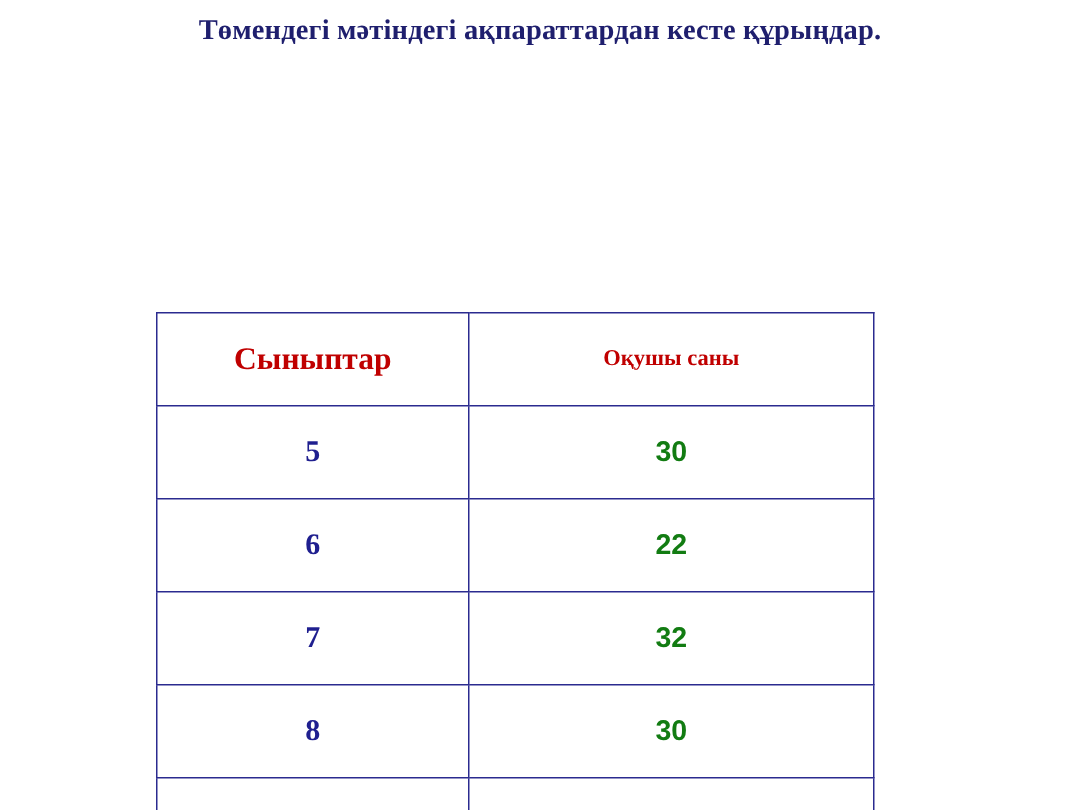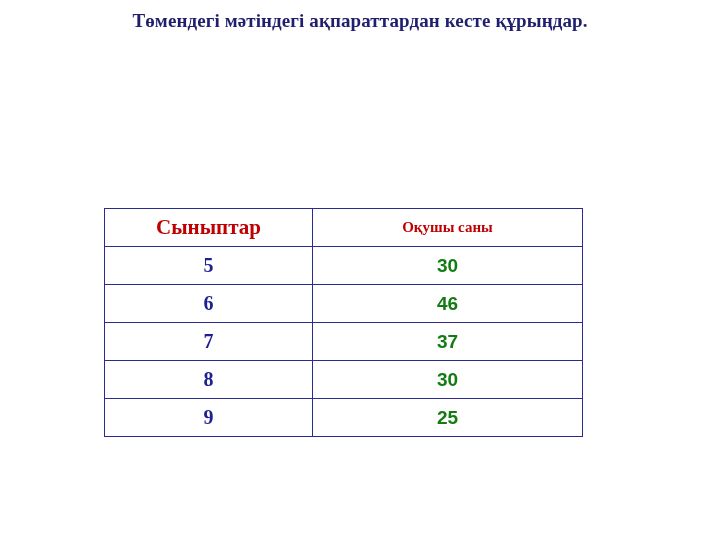--- a/index.html
+++ b/index.html
@@ -53,21 +53,21 @@
   table.data-table {
     border-collapse: collapse;
     width: 478px;
     table-layout: fixed;
   }
   table.data-table td, table.data-table th {
     border: 1px solid #2b2b8f;
     height: 37px;
     text-align: center;
     vertical-align: middle;
-    padding: 0;
+    padding: 12px;
   }
   table.data-table col.c1 { width: 208px; }
   table.data-table col.c2 { width: 270px; }
   th.h-left {
     font-family: "Liberation Serif", serif;
     font-weight: bold;
     font-size: 21px;
     color: #c00000;
   }
   th.h-right {
@@ -110,25 +110,25 @@
           <th class="h-right">Оқушы саны</th>
         </tr>
       </thead>
       <tbody>
         <tr>
           <td class="v-left">5</td>
           <td class="v-right">30</td>
         </tr>
         <tr>
           <td class="v-left">6</td>
-          <td class="v-right">46</td>
+          <td class="v-right">22</td>
         </tr>
         <tr>
           <td class="v-left">7</td>
-          <td class="v-right">37</td>
+          <td class="v-right">32</td>
         </tr>
         <tr>
           <td class="v-left">8</td>
           <td class="v-right">30</td>
         </tr>
         <tr>
           <td class="v-left">9</td>
           <td class="v-right">25</td>
         </tr>
       </tbody>

